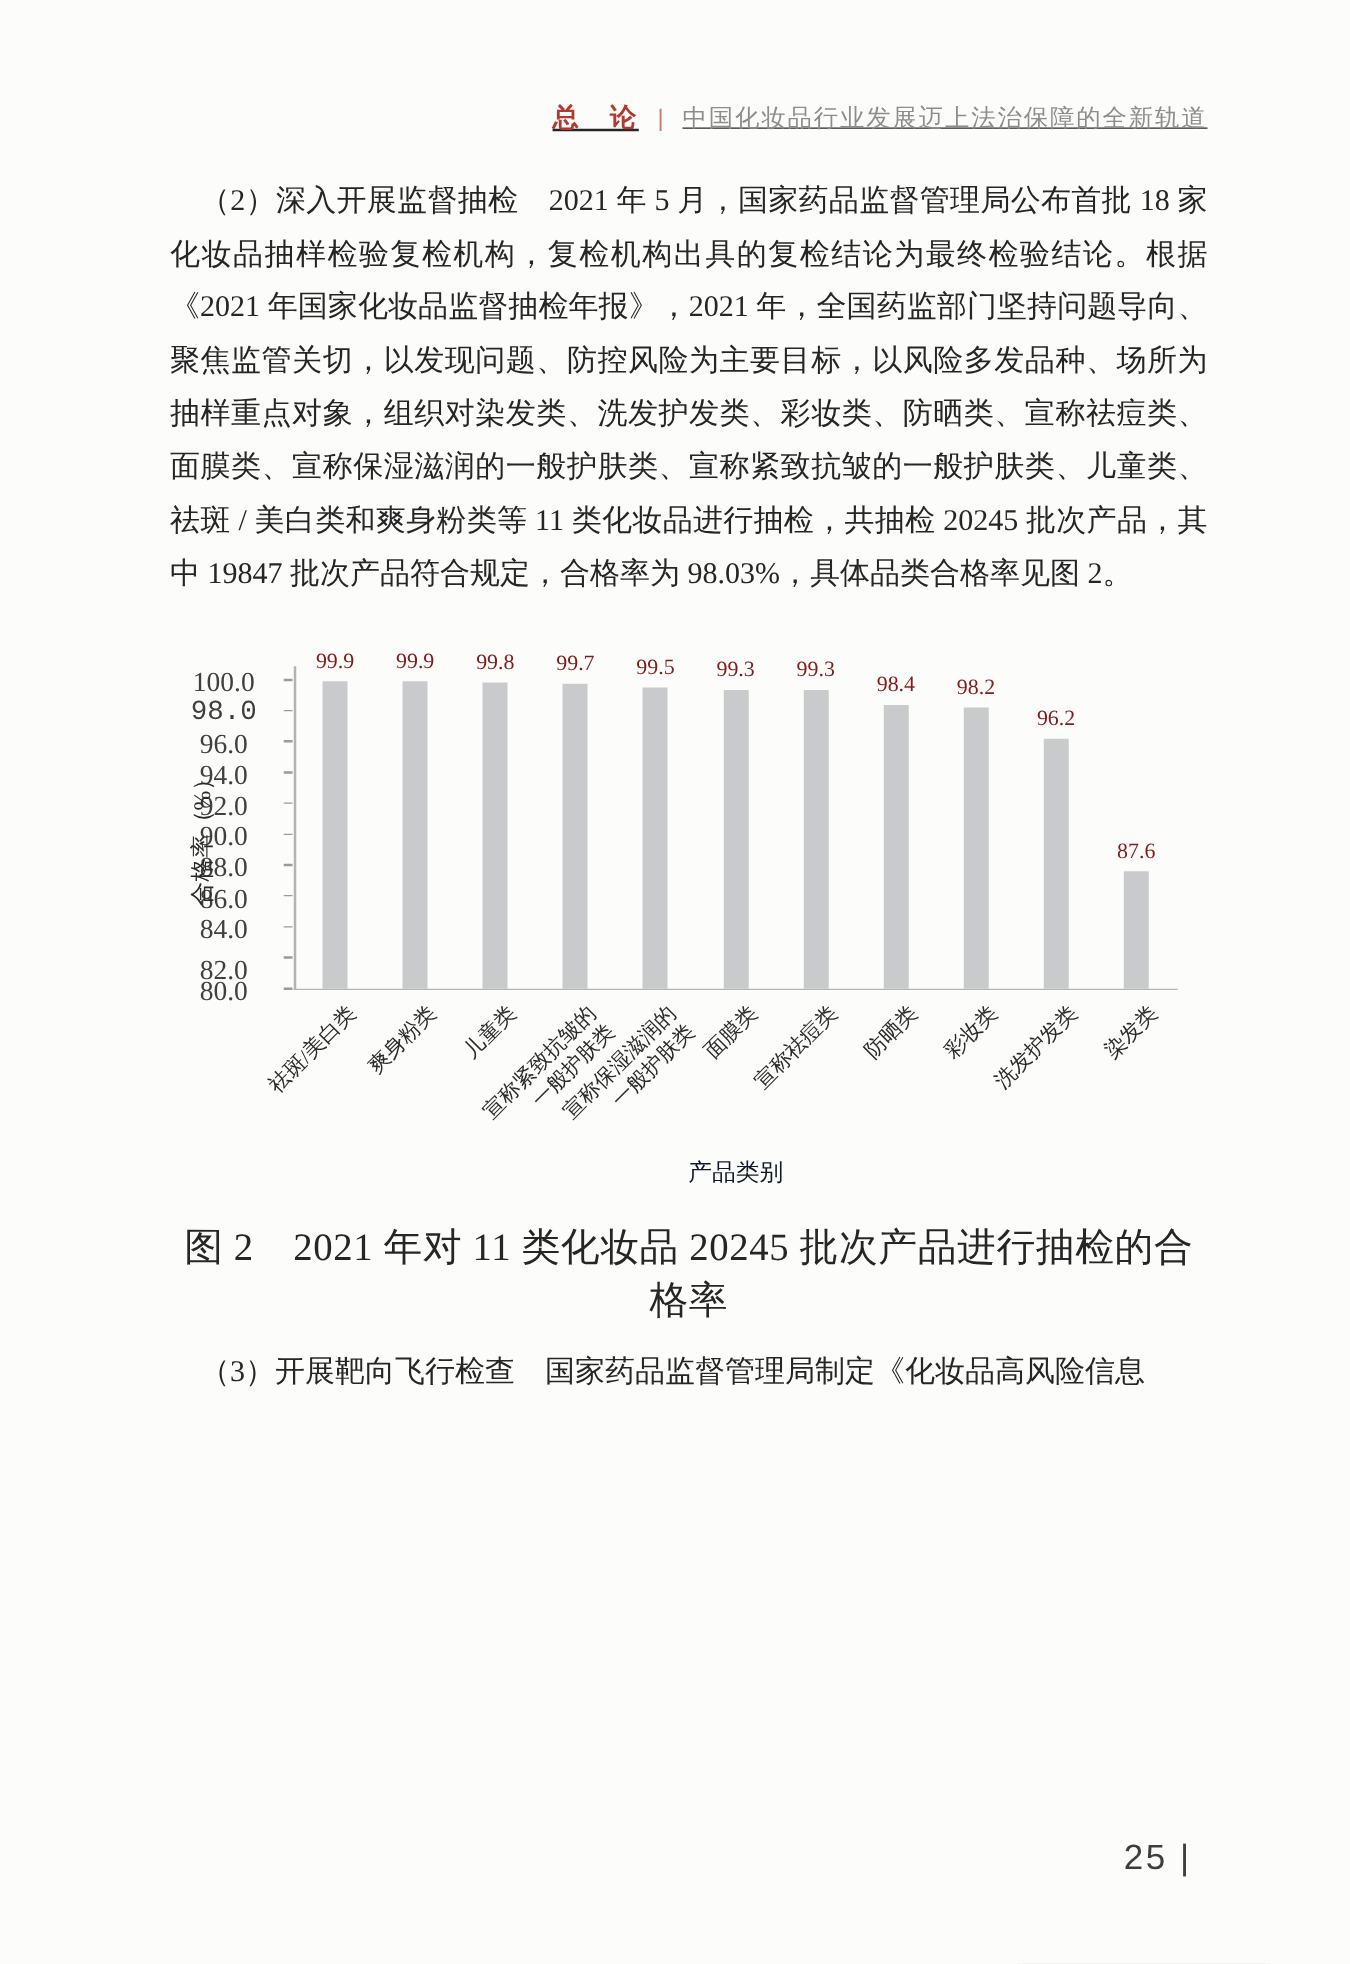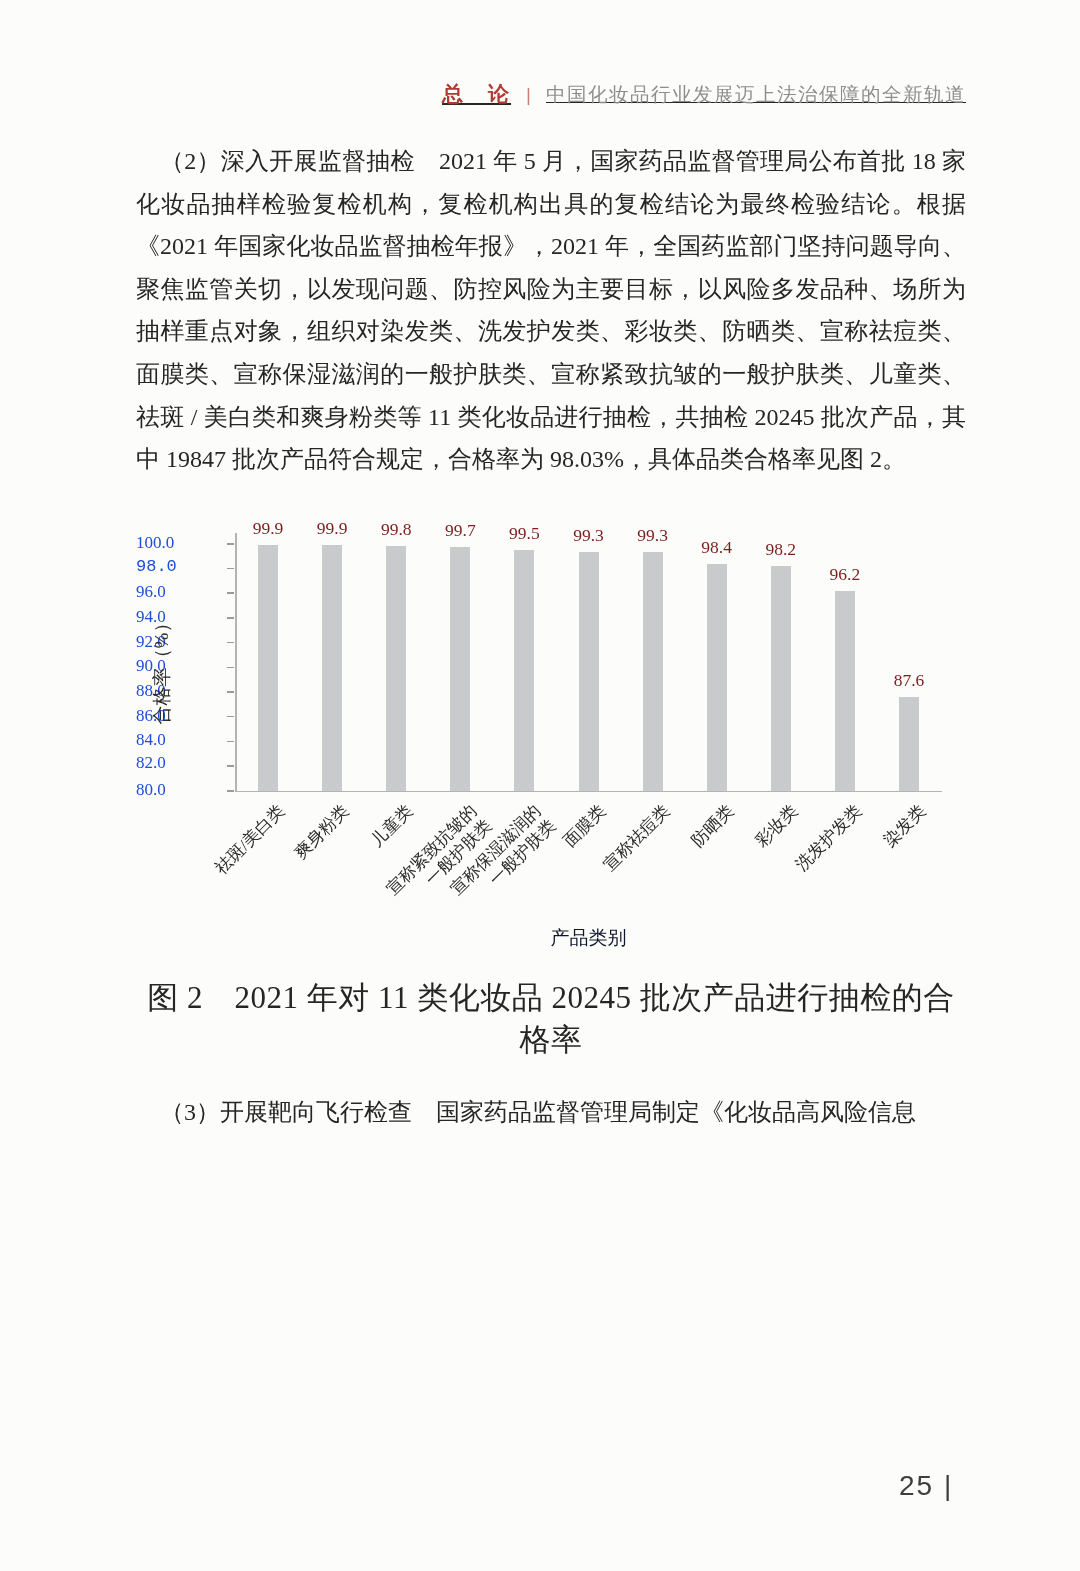--- a/index.html
+++ b/index.html
@@ -10,28 +10,28 @@
   }
   
   .hdr { position:absolute; top:80px; right:114px; display:flex; align-items:baseline; white-space:nowrap;text-decoration:underline; }
   .hdr .section { color:#b03a31; font-size:21px; font-weight:bold; letter-spacing:2px; }
   .hdr .sep { color:#c97f74; margin:0 15px; font-size:19px; font-family:"Liberation Sans", sans-serif; }
   .hdr .chapter { color:#8d8d8d; font-size:19.5px; letter-spacing:1.5px; font-family:"Liberation Sans", sans-serif; }
   
   .body-col { position:absolute; left:136px; top:140px; width:830px; }
   .para { margin:0; font-size:24px; line-height:42.6px; text-align:justify; text-justify:inter-character; }
   .indent { text-indent:1em; }
-  .p3 { margin-top:30px; }
+  .p3 { margin-top:16px; }
   
   figure { margin:24px 0 0 0; }
   .chart { position:relative; width:830px; height:458px; }
   .chart > * { position:absolute; }
   .bar { background:#c9cacb; }
   .vlabel { font-size:17.5px; text-align:center; color:#7f1d1d; }
-  .ytick { font-size:17px; text-align:left; color:#1d4ed8; }
+  .ytick { font-size:22px; text-align:center; color:#404040; }
   .tickmark { background:#9a9a9a; }
   .axisline { background:#b3b3b3; }
   .xcat { font-size:17px; line-height:20.5px; text-align:right; white-space:pre-line;
           transform:rotate(-45deg); transform-origin:100% 0; color:#2b2b2b; }
   .ytitle { width:180px; text-align:center; transform:rotate(-90deg); font-size:19px; color:#2b2b2b; }
   .xtitle { left:100px; top:420px; width:705px; text-align:center; font-size:19px; color:#0f172a; }
   figcaption { margin-top:14px; text-align:center; font-size:31px; color:#262626; letter-spacing:0.5px; }
   
   .pagenum { position:absolute; left:899px; top:1470px; font-family:"Liberation Sans", sans-serif;
              font-size:28px; color:#3e3e3e; letter-spacing:2px; }
@@ -66,21 +66,21 @@
           <div class="ytick" style="left: 0px; top: 126.8px; width: 86px;">92.0</div>
           <div class="tickmark" style="left: 91px; top: 137.05px; width: 7px; height: 1.5px;"></div>
           <div class="ytick" style="left: 0px; top: 151.5px; width: 86px;">90.0</div>
           <div class="tickmark" style="left: 91px; top: 161.75px; width: 7px; height: 1.5px;"></div>
           <div class="ytick" style="left: 0px; top: 176.2px; width: 86px;">88.0</div>
           <div class="tickmark" style="left: 91px; top: 186.45px; width: 7px; height: 1.5px;"></div>
           <div class="ytick" style="left: 0px; top: 200.9px; width: 86px;">86.0</div>
           <div class="tickmark" style="left: 91px; top: 211.15px; width: 7px; height: 1.5px;"></div>
           <div class="ytick" style="left: 0px; top: 225.6px; width: 86px;">84.0</div>
           <div class="tickmark" style="left: 91px; top: 235.85px; width: 7px; height: 1.5px;"></div>
-          <div class="ytick" style="left: 0px; top: 248px; width: 86px;">82.0</div>
+          <div class="ytick" style="left: 0px; top: 258px; width: 86px;">82.0</div>
           <div class="tickmark" style="left: 91px; top: 260.55px; width: 7px; height: 1.5px;"></div>
           <div class="ytick" style="left: 0px; top: 275px; width: 86px;">80.0</div>
           <div class="tickmark" style="left: 91px; top: 285.25px; width: 7px; height: 1.5px;"></div>
           <div class="ytitle" style="left: -64px; top: 151.5px;">合格率（%）</div>
           <div class="bar" style="left: 122.045px; top: 40.235px; width: 20px; height: 245.765px;"></div>
           <div class="vlabel" style="left: 97.0455px; top: 13.235px; width: 70px;">99.9</div>
           <div class="xcat" style="right: 690.955px; top: 296px;">祛斑/美白类</div>
           <div class="bar" style="left: 186.136px; top: 40.235px; width: 20px; height: 245.765px;"></div>
           <div class="vlabel" style="left: 161.136px; top: 13.235px; width: 70px;">99.9</div>
           <div class="xcat" style="right: 626.864px; top: 296px;">爽身粉类</div>

